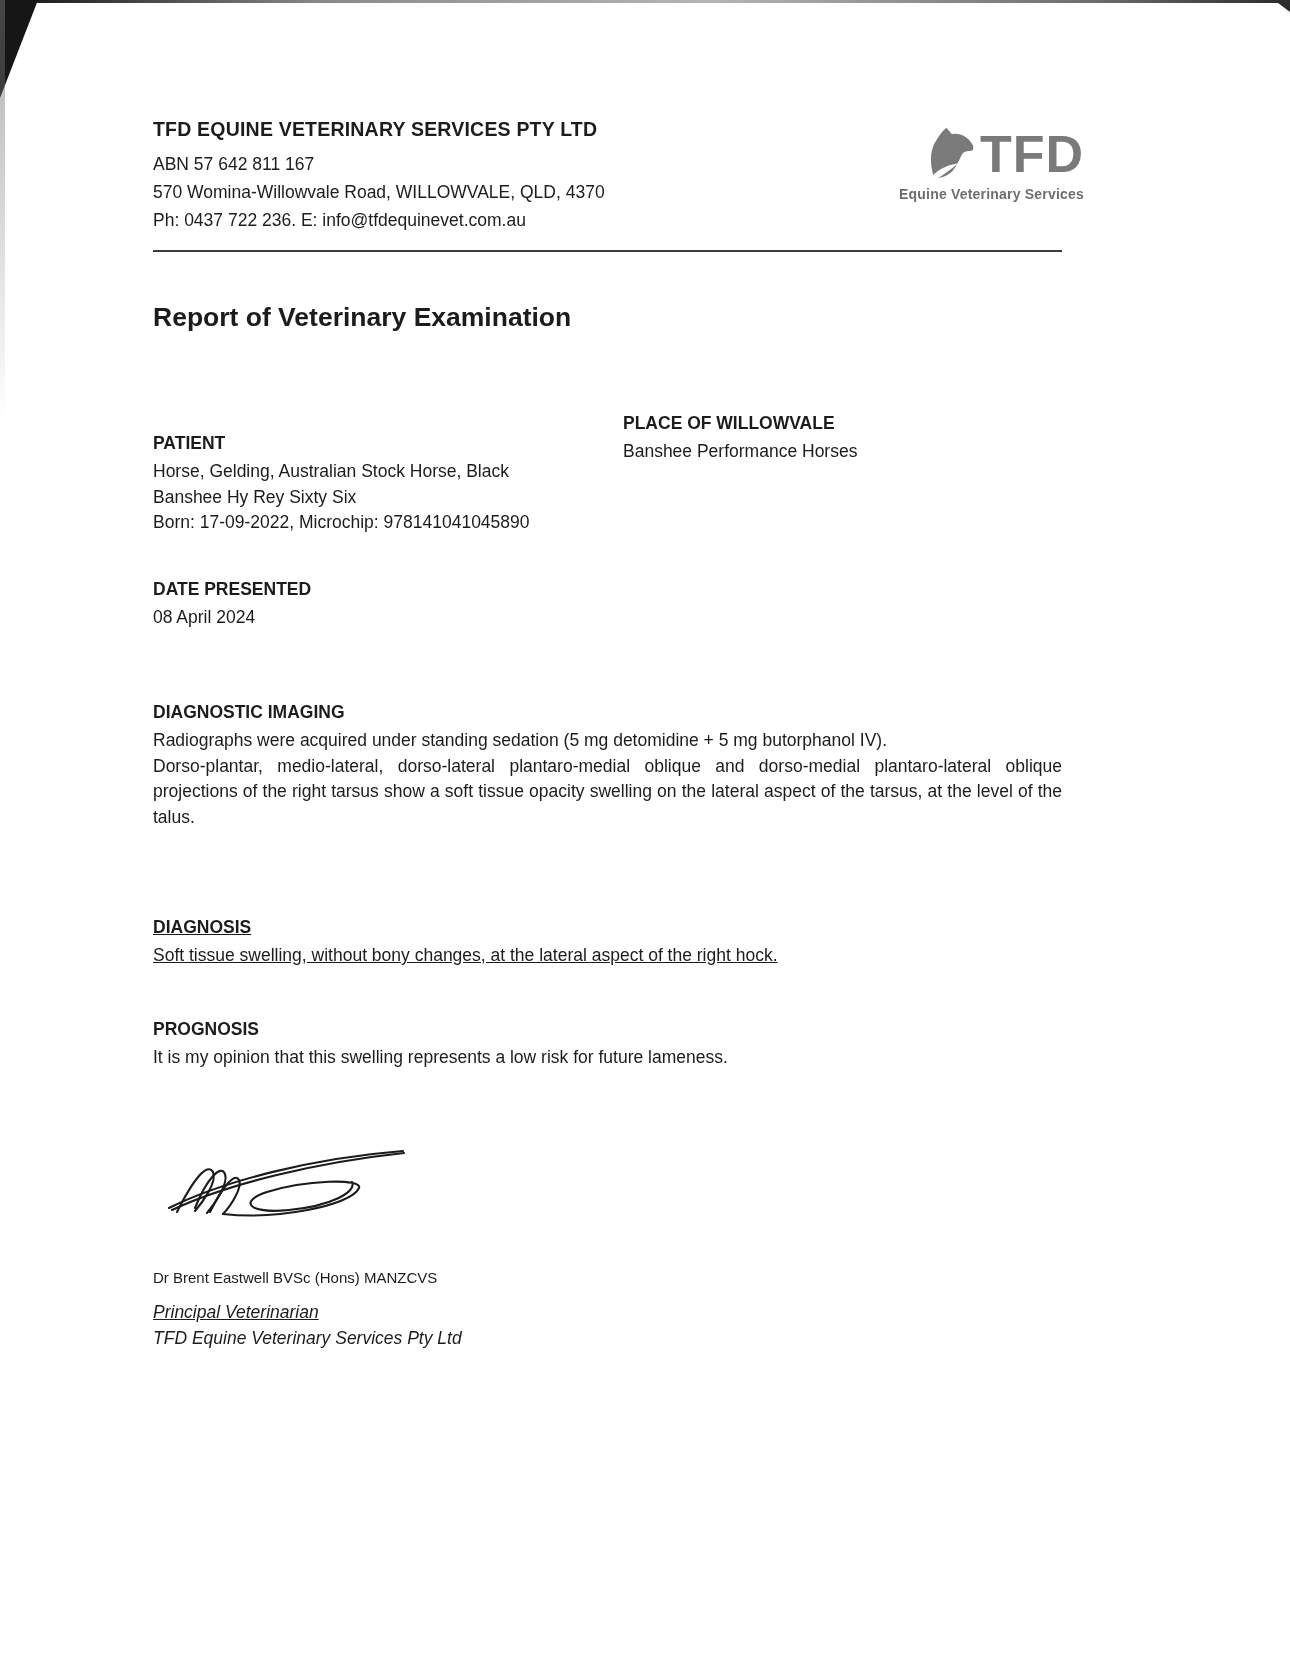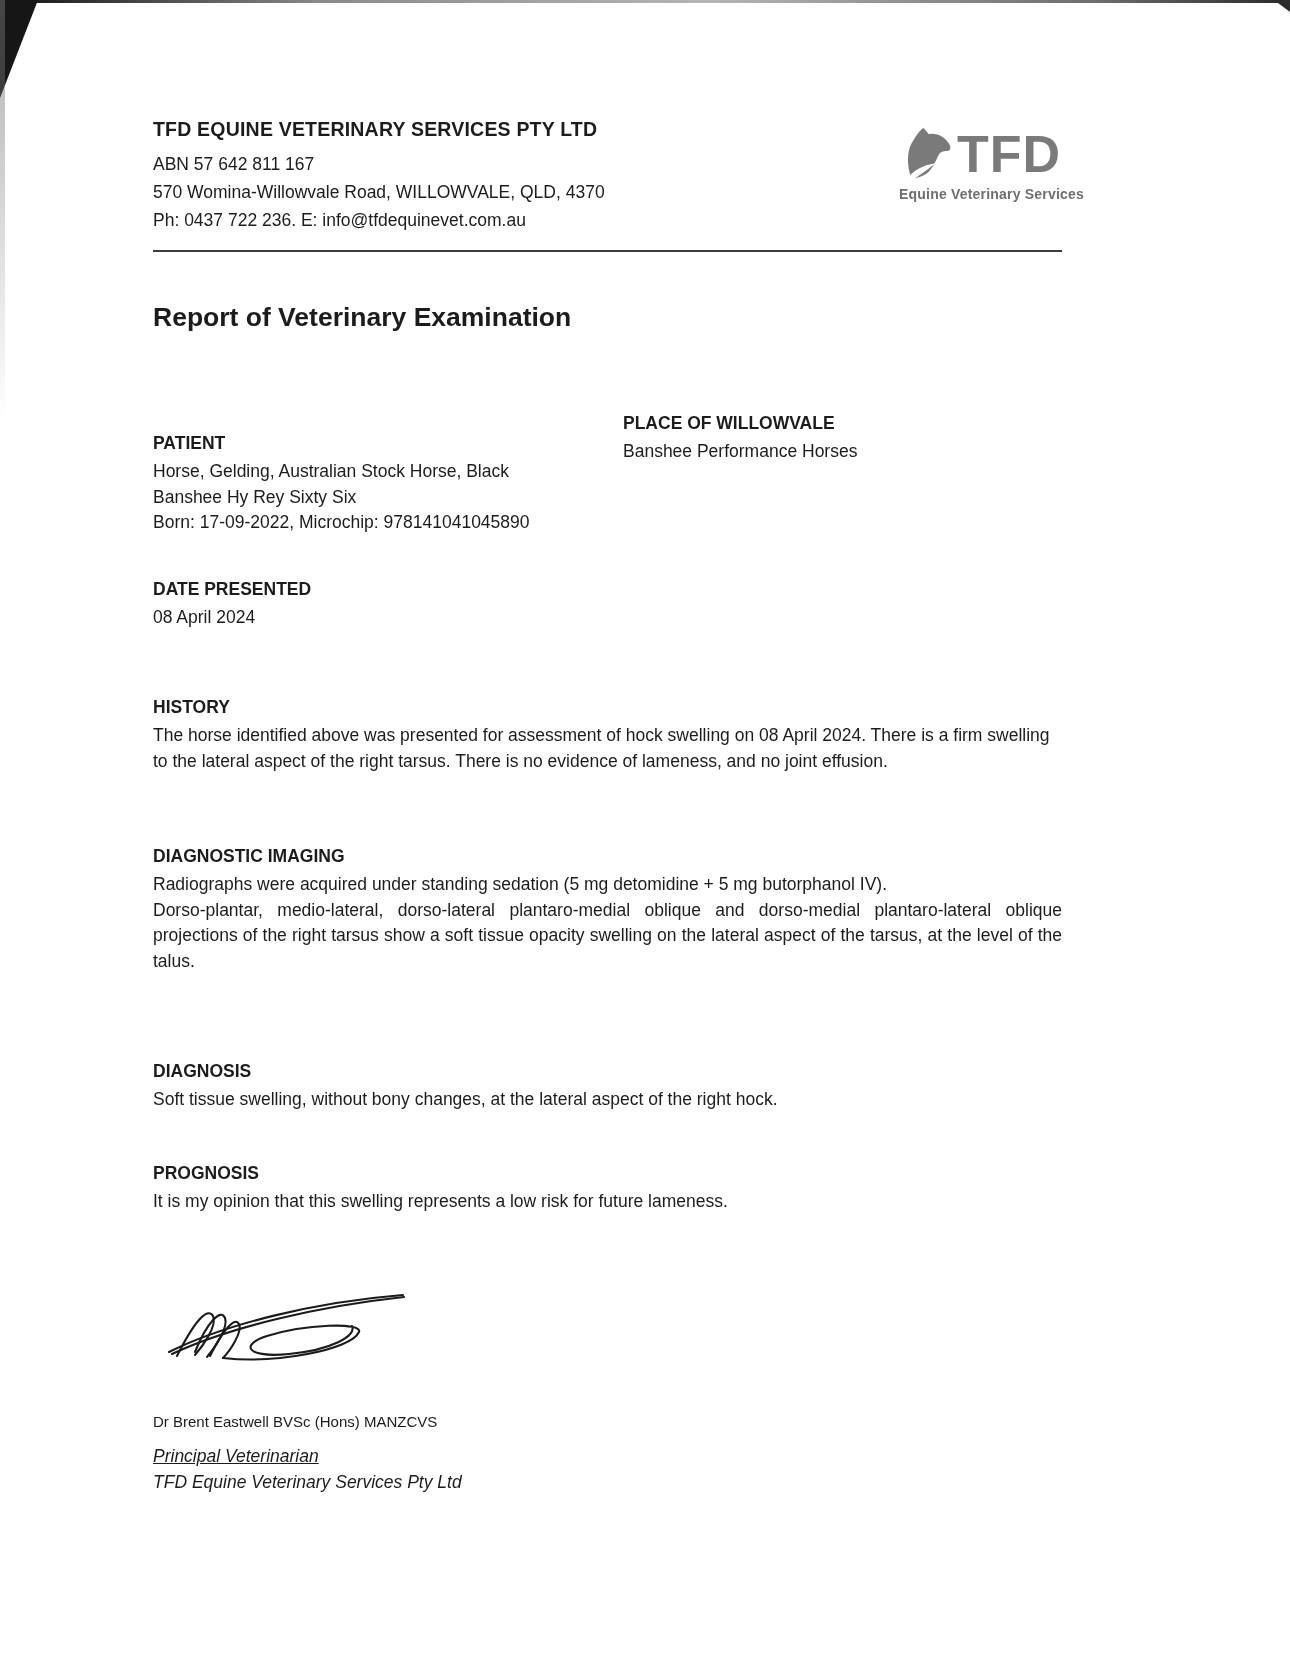--- a/index.html
+++ b/index.html
@@ -46,21 +46,21 @@
     justify-content: space-between;
     align-items: flex-start;
     border-bottom: 2.5px solid #3c3c3c;
     padding-bottom: 16px;
     width: 909px;
   }
   .company-name { font-size: 19.5px; font-weight: bold; letter-spacing: .2px; margin-bottom: 9px; }
   .header-line { font-size: 17.5px; line-height: 28px; }
 
   .logo { text-align: center; margin-top: 6px; margin-right: -22px; }
-  .logo-row { display: flex; align-items: center; }
+  .logo-row { display: flex; align-items: center; justify-content: flex-end; }
   .logo-word { font-size: 52px; font-weight: bold; color: #7a7a7a; letter-spacing: 1px; line-height: 48px; font-family: "Liberation Sans", sans-serif; }
   .logo-tagline { font-size: 14px; font-weight: bold; color: #6e6e6e; margin-top: 2px; letter-spacing: .2px; }
 
   
   .doc-title {
     text-align: left;
     font-size: 26.5px;
     font-weight: bold;
     width: 909px;
     margin-top: 50px;
@@ -72,21 +72,21 @@
   .col-right { flex: 1; }
 
   .section-heading { font-size: 17.5px; font-weight: bold; margin: 0 0 5px 0; }
   .body-line, .body-para { font-size: 17.5px; line-height: 25.5px; margin: 0; }
   .body-para { width: 909px; }
   .justified { text-align: justify; }
 
   .sec-date { margin-top: 43px; }
   .sec-history { margin-top: 67px; }
   .sec-imaging { margin-top: 72px; }
-  .sec-diagnosis { margin-top: 87px; }
+  .sec-diagnosis { margin-top: 87px; text-decoration: underline; }
   .sec-prognosis { margin-top: 50px; }
 
   
   .signature-wrap { margin-top: 58px; margin-left: 2px; height: 95px; }
   .sign-name { font-size: 15px; margin-top: 42px; }
   .sign-role, .sign-company { font-size: 17.5px; font-style: italic; line-height: 26px; }
   .sign-role { margin-top: 8px; text-decoration: underline; }
 </style>
 </head>
 <body>
@@ -132,24 +132,20 @@
       <p class="section-heading">PLACE OF WILLOWVALE</p>
       <p class="body-line">Banshee Performance Horses</p>
     </div>
   </div>
 
   <div class="sec-date">
     <p class="section-heading">DATE PRESENTED</p>
     <p class="body-line">08 April 2024</p>
   </div>
 
-  <div class="sec-history">
-    <p class="section-heading">HISTORY</p>
-    <p class="body-para">The horse identified above was presented for assessment of hock swelling on 08 April 2024. There is a firm swelling to the lateral aspect of the right tarsus. There is no evidence of lameness, and no joint effusion.</p>
-  </div>
 
   <div class="sec-imaging">
     <p class="section-heading">DIAGNOSTIC IMAGING</p>
     <p class="body-para">Radiographs were acquired under standing sedation (5 mg detomidine + 5 mg butorphanol IV).</p>
     <p class="body-para justified">Dorso-plantar, medio-lateral, dorso-lateral plantaro-medial oblique and dorso-medial plantaro-lateral oblique projections of the right tarsus show a soft tissue opacity swelling on the lateral aspect of the tarsus, at the level of the talus.</p>
   </div>
 
   <div class="sec-diagnosis">
     <p class="section-heading">DIAGNOSIS</p>
     <p class="body-para">Soft tissue swelling, without bony changes, at the lateral aspect of the right hock.</p>

